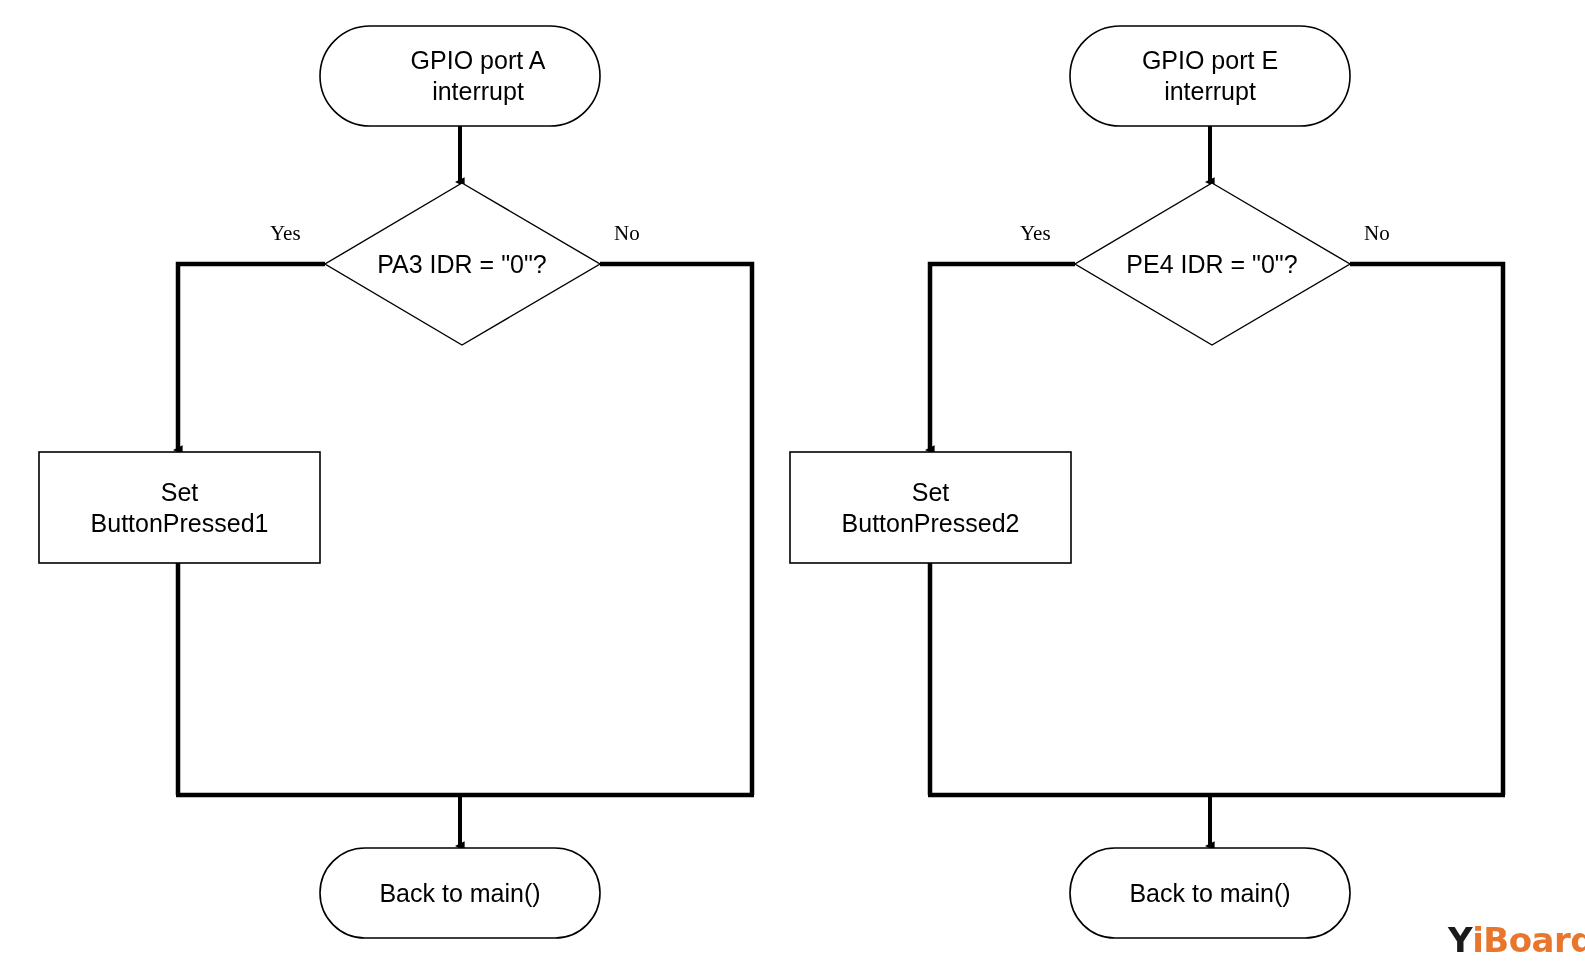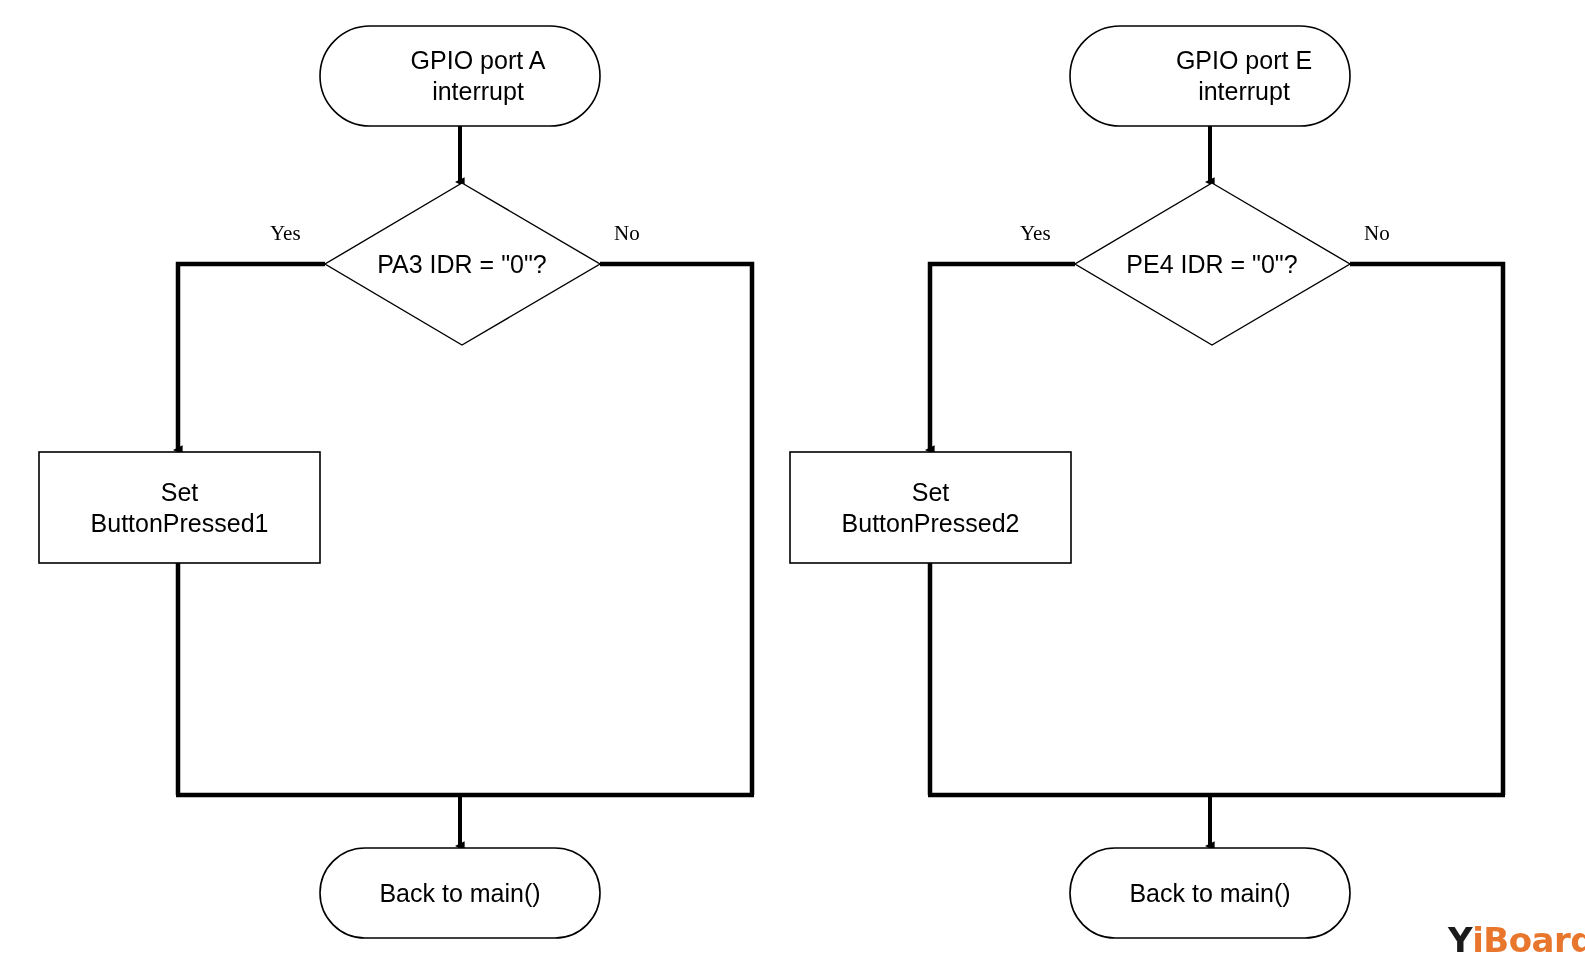--- a/index.html
+++ b/index.html
@@ -116,21 +116,21 @@
 
 <div class="branch-label" style="left:270px; top:221px;">Yes</div>
 
 <div class="branch-label" style="left:614px; top:221px;">No</div>
 
 <div class="node-label" style="left:39px; top:477px; width:281px;">Set
 ButtonPressed1</div>
 
 <div class="node-label" style="left:320px; top:878px; width:280px;">Back to main()</div>
 
-<div class="node-label" style="left:1070px; top:45px; width:280px;padding-left:34px;">GPIO port E
+<div class="node-label" style="left:1070px; top:45px; width:280px;">GPIO port E
 interrupt</div>
 
 <div class="node-label" style="left:1072px; top:249px; width:280px;">PE4 IDR = "0"?</div>
 
 <div class="branch-label" style="left:1020px; top:221px;">Yes</div>
 
 <div class="branch-label" style="left:1364px; top:221px;">No</div>
 
 <div class="node-label" style="left:790px; top:477px; width:281px;">Set
 ButtonPressed2</div>

